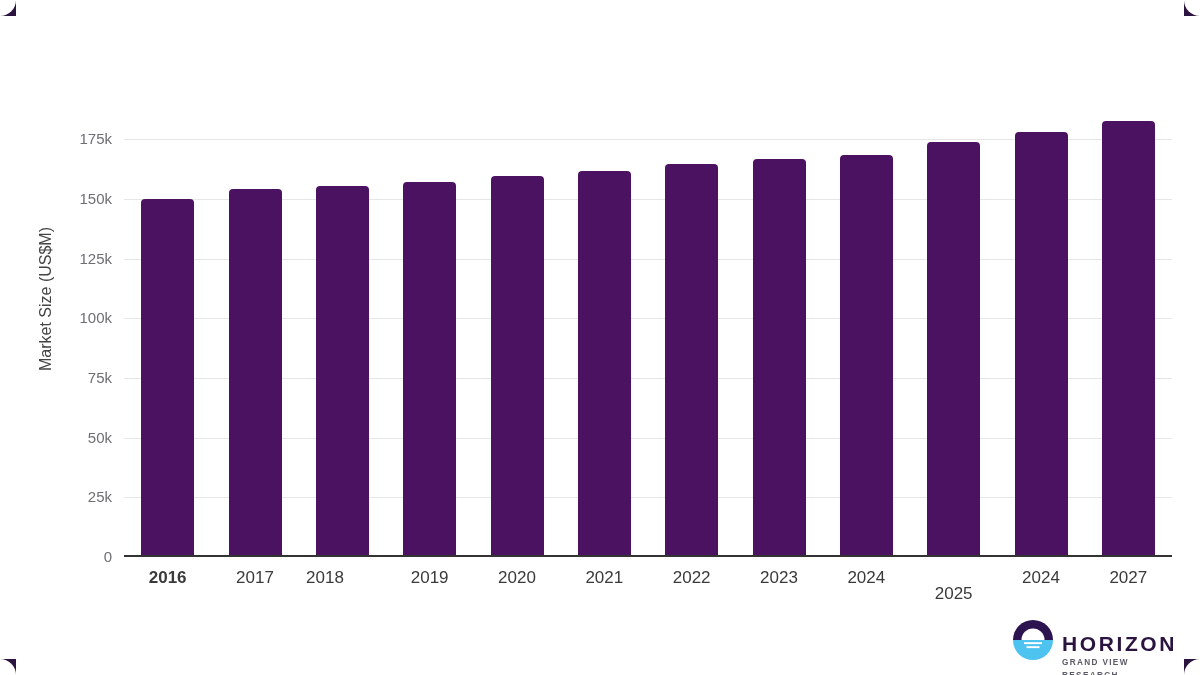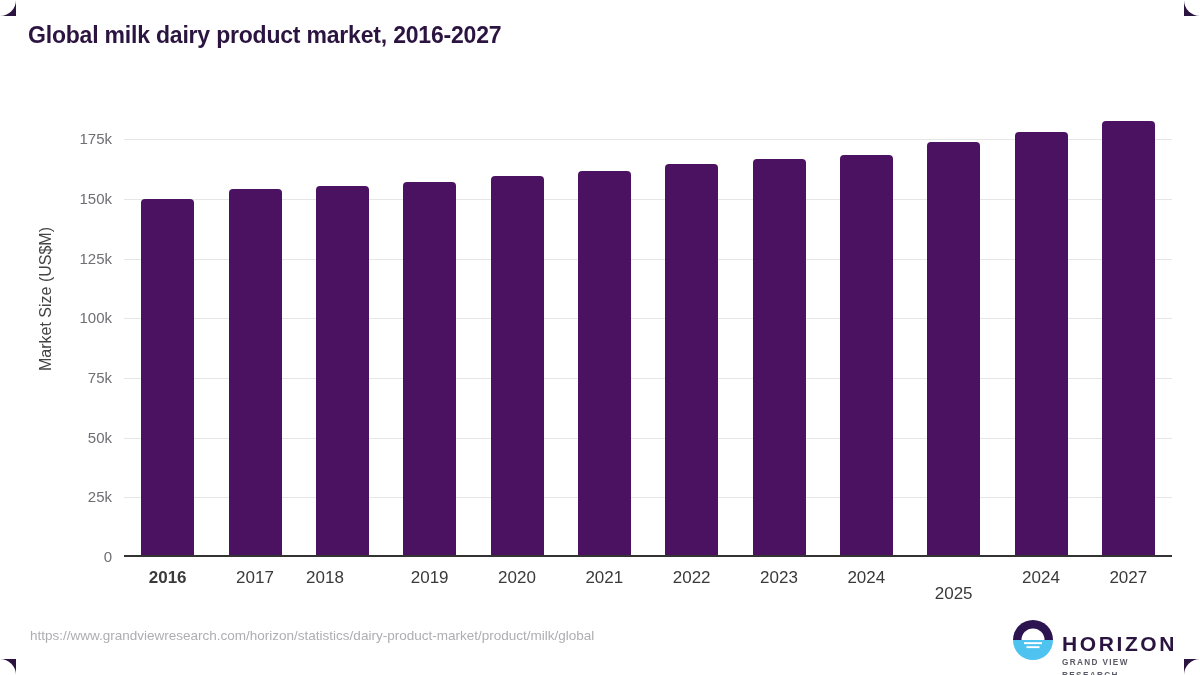--- a/index.html
+++ b/index.html
@@ -175,21 +175,20 @@
 
   <div class="corner tl"></div>
   <div class="corner tr"></div>
   <div class="corner bl"></div>
   <div class="corner br"></div>
   <div class="corner-mask tl"></div>
   <div class="corner-mask tr"></div>
   <div class="corner-mask bl"></div>
   <div class="corner-mask br"></div>
 
-  <div id="chart-title">Global milk dairy product market, 2016-2027</div>
 
   <div id="plot-wrap">
     <div id="y-axis-title">Market Size (US$M)</div>
 
     <div id="plot-area">
       <div id="gridlines">
           <div class="gridline" style="top: 377.301px;"></div>
           <div class="gridline" style="top: 317.601px;"></div>
           <div class="gridline" style="top: 257.902px;"></div>
           <div class="gridline" style="top: 198.202px;"></div>
@@ -232,21 +231,20 @@
           <div class="x-label" style="left: 567.667px;">2022</div>
           <div class="x-label" style="left: 655px;">2023</div>
           <div class="x-label" style="left: 742.333px;">2024</div>
           <div class="x-label" style="left: 829.667px; margin-top: 16px;">2025</div>
           <div class="x-label" style="left: 917px;">2024</div>
           <div class="x-label" style="left: 1004.33px;">2027</div>
         </div>
     </div>
   </div>
 
-  <div id="source-url">https://www.grandviewresearch.com/horizon/statistics/dairy-product-market/product/milk/global</div>
 
   <div id="logo">
     <svg id="logo-mark" viewBox="0 0 42 42">
       <defs>
         <clipPath id="circ">
             <circle cx="21" cy="21" r="20"></circle>
           </clipPath>
       </defs>
       <g clip-path="url(#circ)">
         <rect x="0" y="0" width="42" height="21" fill="#2b1450"></rect>

